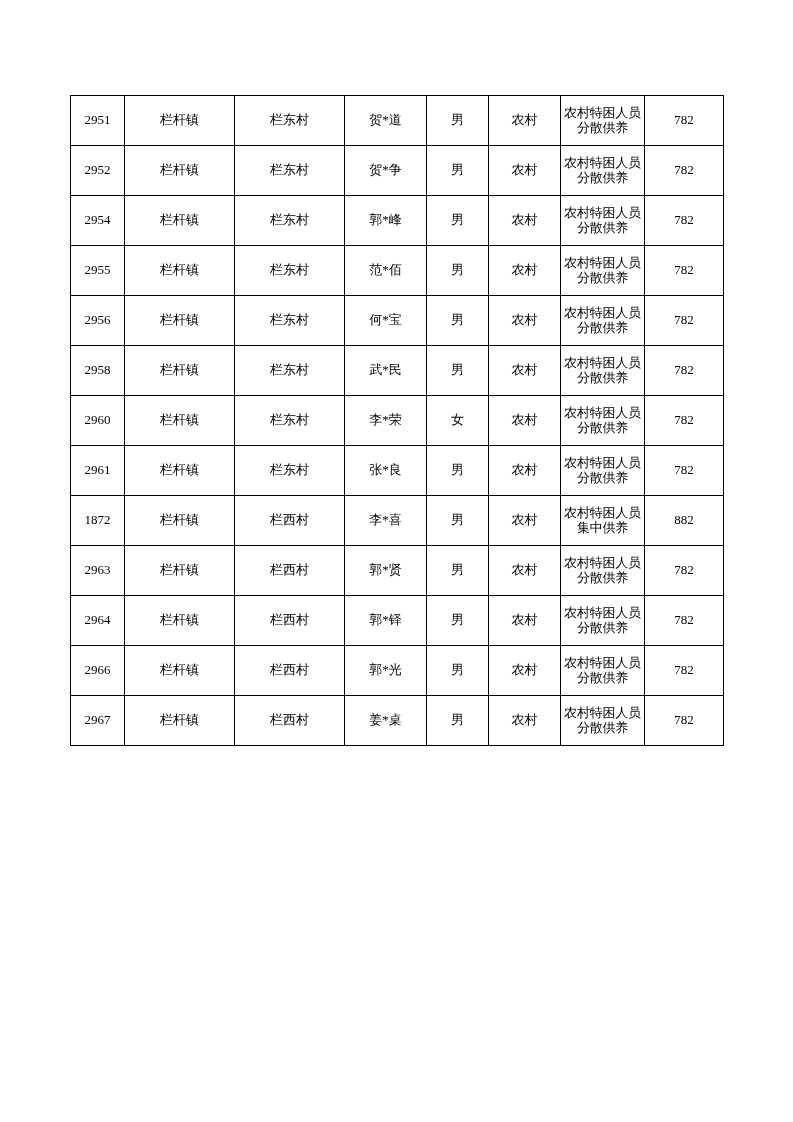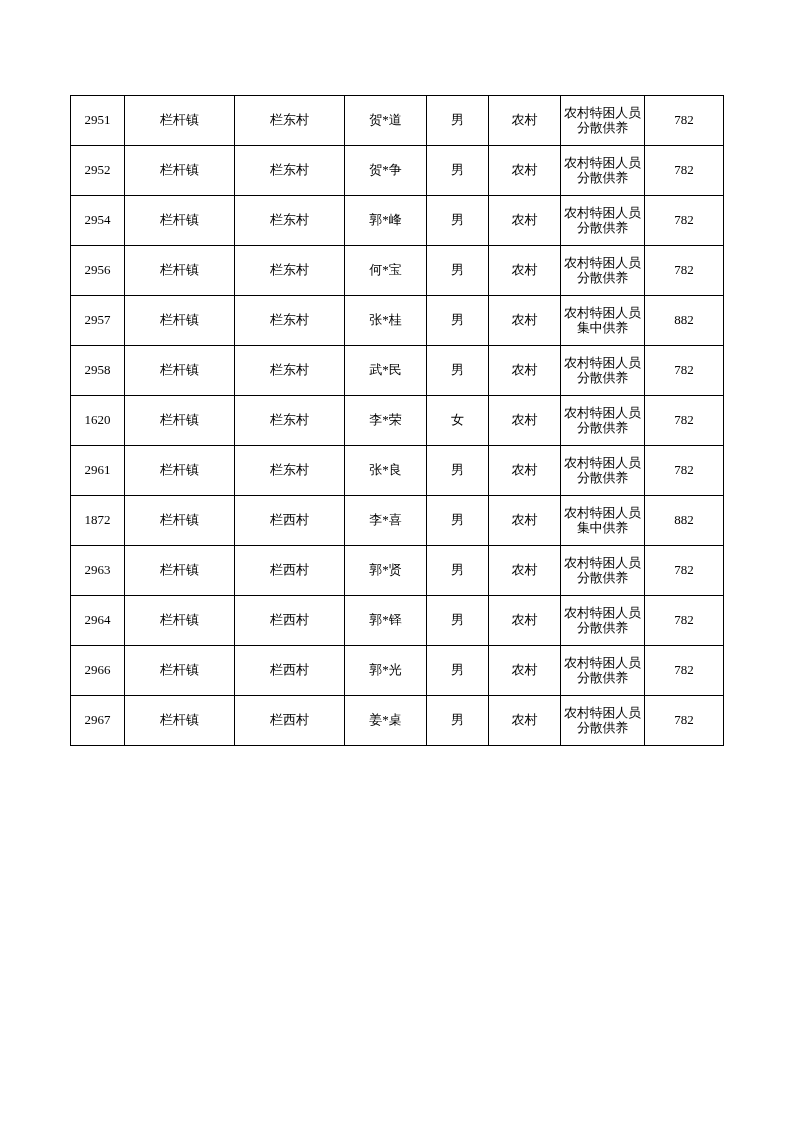--- a/index.html
+++ b/index.html
@@ -148,20 +148,46 @@
           </td>
           <td>
             <span class="cell-category">农村特困人员分散供养</span>
           </td>
           <td>
             <span class="cell-text">782</span>
           </td>
         </tr>
         <tr>
           <td>
+            <span class="cell-text">2955</span>
+          </td>
+          <td>
+            <span class="cell-text">栏杆镇</span>
+          </td>
+          <td>
+            <span class="cell-text">栏东村</span>
+          </td>
+          <td>
+            <span class="cell-text">范*佰</span>
+          </td>
+          <td>
+            <span class="cell-text">男</span>
+          </td>
+          <td>
+            <span class="cell-text">农村</span>
+          </td>
+          <td>
+            <span class="cell-category">农村特困人员分散供养</span>
+          </td>
+          <td>
+            <span class="cell-text">782</span>
+          </td>
+        </tr>
+        <tr>
+          <td>
             <span class="cell-text">2956</span>
           </td>
           <td>
             <span class="cell-text">栏杆镇</span>
           </td>
           <td>
             <span class="cell-text">栏东村</span>
           </td>
           <td>
             <span class="cell-text">何*宝</span>
@@ -174,46 +200,20 @@
           </td>
           <td>
             <span class="cell-category">农村特困人员分散供养</span>
           </td>
           <td>
             <span class="cell-text">782</span>
           </td>
         </tr>
         <tr>
           <td>
-            <span class="cell-text">2957</span>
-          </td>
-          <td>
-            <span class="cell-text">栏杆镇</span>
-          </td>
-          <td>
-            <span class="cell-text">栏东村</span>
-          </td>
-          <td>
-            <span class="cell-text">张*桂</span>
-          </td>
-          <td>
-            <span class="cell-text">男</span>
-          </td>
-          <td>
-            <span class="cell-text">农村</span>
-          </td>
-          <td>
-            <span class="cell-category">农村特困人员集中供养</span>
-          </td>
-          <td>
-            <span class="cell-text">882</span>
-          </td>
-        </tr>
-        <tr>
-          <td>
             <span class="cell-text">2958</span>
           </td>
           <td>
             <span class="cell-text">栏杆镇</span>
           </td>
           <td>
             <span class="cell-text">栏东村</span>
           </td>
           <td>
             <span class="cell-text">武*民</span>
@@ -226,21 +226,21 @@
           </td>
           <td>
             <span class="cell-category">农村特困人员分散供养</span>
           </td>
           <td>
             <span class="cell-text">782</span>
           </td>
         </tr>
         <tr>
           <td>
-            <span class="cell-text">1620</span>
+            <span class="cell-text">2960</span>
           </td>
           <td>
             <span class="cell-text">栏杆镇</span>
           </td>
           <td>
             <span class="cell-text">栏东村</span>
           </td>
           <td>
             <span class="cell-text">李*荣</span>
           </td>

